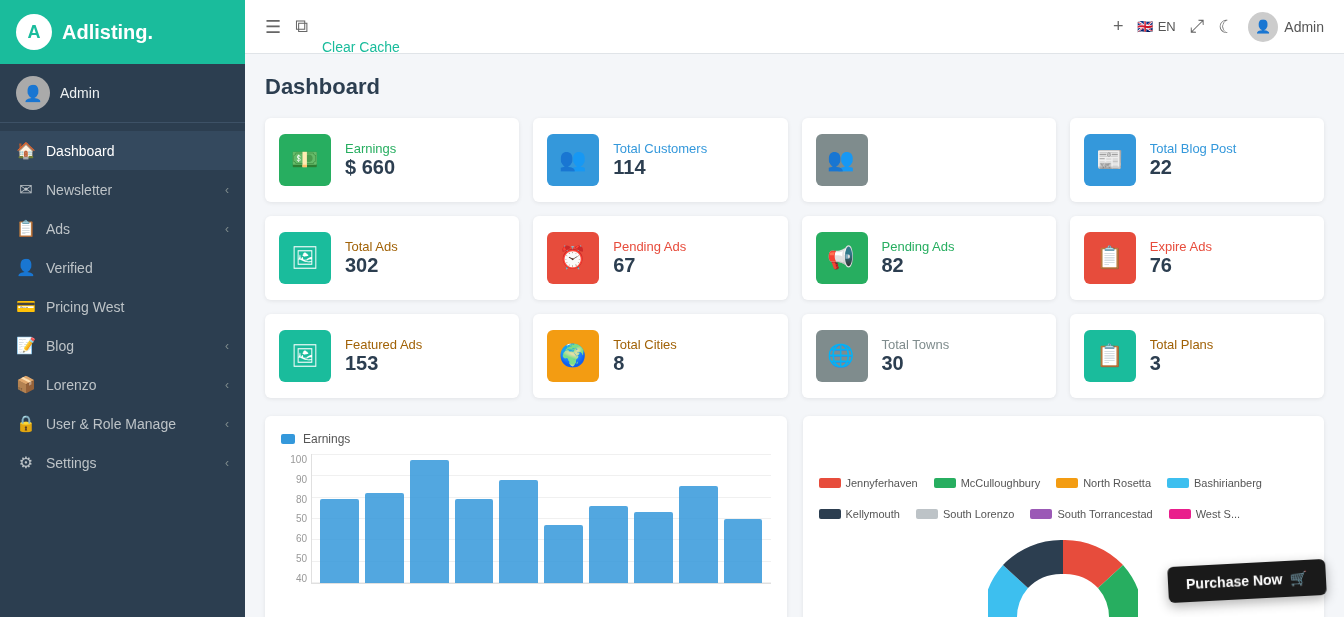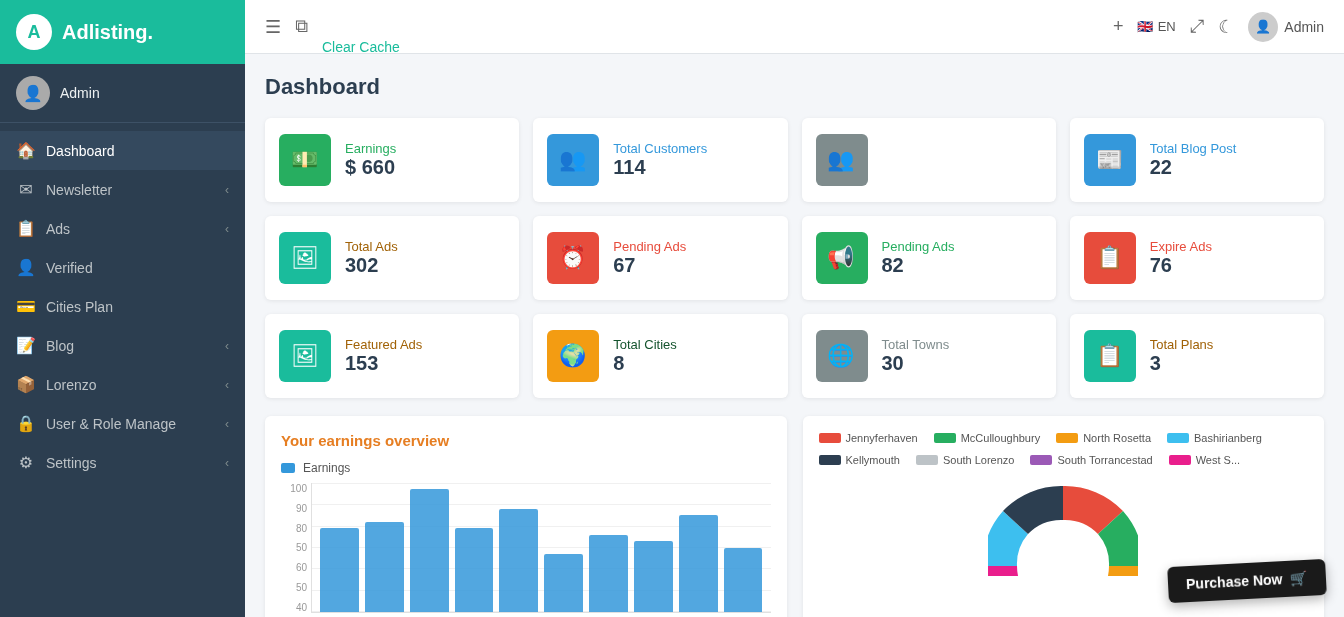--- a/index.html
+++ b/index.html
@@ -99,21 +99,21 @@
       width: 52px; height: 52px; border-radius: 6px;
       display: flex; align-items: center; justify-content: center;
       font-size: 22px; color: #fff;
       flex-shrink: 0;
     }
     .stat-info { display: flex; flex-direction: column; }
     .stat-label { font-size: 13px; color: #27ae60; font-weight: 500; }
     .stat-label.red { color: #e74c3c; }
     .stat-label.blue { color: #3498db; }
     .stat-label.teal { color: #a16207; }
-    .stat-label.yellow { color: #14532d; }
+    .stat-label.yellow { color: #a16207; }
     .stat-label.darkgray { color: #7f8c8d; }
     .stat-value { font-size: 20px; font-weight: 700; color: #2c3e50; }
 
     
     .bottom-panels { display: grid; grid-template-columns: 1fr 1fr; gap: 16px; }
     .panel { background: #fff; border-radius: 6px; padding: 16px; box-shadow: 0 1px 4px rgba(0,0,0,0.08); min-height: 180px; }
     .panel-title { font-size: 15px; font-weight: 600; color: #e67e22; margin-bottom: 12px; }
     .chart-legend { display: flex; align-items: center; gap: 8px; margin-bottom: 8px; font-size: 12px; color: #555; }
     .legend-box { width: 14px; height: 10px; border-radius: 2px; background: #3498db; }
 
@@ -121,21 +121,21 @@
     .chart-wrapper { display: flex; height: 130px; }
     .y-axis { display: flex; flex-direction: column; justify-content: space-between; padding-right: 4px; font-size: 10px; color: #999; text-align: right; width: 30px; }
     .chart-bars { flex: 1; display: flex; align-items: flex-end; gap: 6px; border-left: 1px solid #e0e0e0; border-bottom: 1px solid #e0e0e0; padding: 0 8px 0 8px; position: relative; }
     .bar { background: #3498db; border-radius: 2px 2px 0 0; flex: 1; opacity: 0.85; min-width: 14px; }
 
     
     .chart-grid { position: absolute; top: 0; left: 0; right: 0; bottom: 0; display: flex; flex-direction: column; justify-content: space-between; pointer-events: none; }
     .grid-line { border-top: 1px solid #f0f0f0; width: 100%; }
 
     
-    .pie-legend { display: flex; flex-wrap: wrap; gap: 10px 16px; margin-bottom: 10px; }
+    .pie-legend { display: flex; flex-wrap: wrap; gap: 19px 16px; margin-bottom: 10px; margin-top: 45px; }
     .legend-item { display: flex; align-items: center; gap: 5px; font-size: 11px; color: #555; }
     .legend-dot { width: 22px; height: 10px; border-radius: 2px; }
     .pie-container { display: flex; justify-content: center; align-items: center; height: 100px; }
 
     
     .purchase-banner {
       position: fixed;
       bottom: 18px; right: 18px;
       background: #1a1a1a;
       color: #fff;
@@ -192,21 +192,21 @@
       <div class="nav-item">
     <div class="nav-item-left">
       <span class="nav-icon">👤</span>
       <span class="nav-label">Verified</span>
     </div>
 
   </div>
       <div class="nav-item">
     <div class="nav-item-left">
       <span class="nav-icon">💳</span>
-      <span class="nav-label">Cities Plan</span>
+      <span class="nav-label">Pricing West</span>
     </div>
 
   </div>
       <div class="nav-item">
     <div class="nav-item-left">
       <span class="nav-icon">📝</span>
       <span class="nav-label">Blog</span>
     </div>
     <span class="nav-arrow">‹</span>
   </div>
@@ -339,21 +339,20 @@
     <div class="stat-info">
       <span class="stat-label teal">Total Plans</span>
       <span class="stat-value">3</span>
     </div>
   </div>
       </div>
 
     <div class="bottom-panels">
 
       <div class="panel">
-        <div class="panel-title">Your earnings overview</div>
         <div class="chart-legend">
           <div class="legend-box"></div>
           <span>Earnings</span>
         </div>
         <div class="chart-wrapper">
           <div class="y-axis" id="y-axis">
               <span>100</span>
               <span>90</span>
               <span>80</span>
               <span>50</span>

